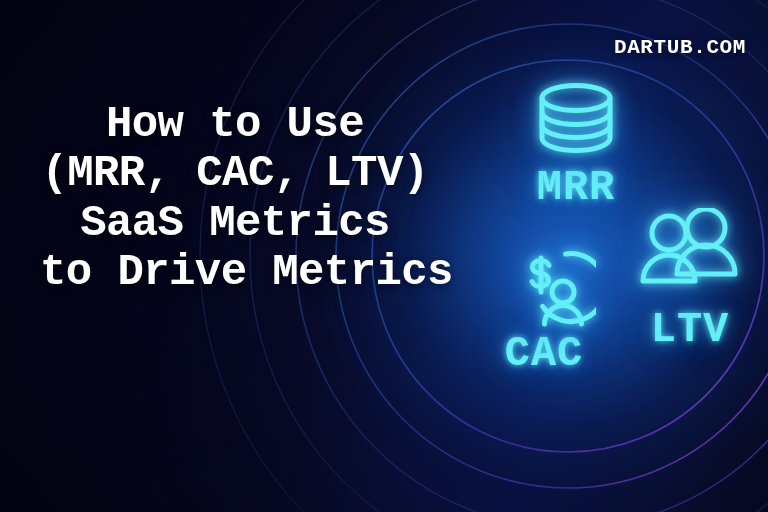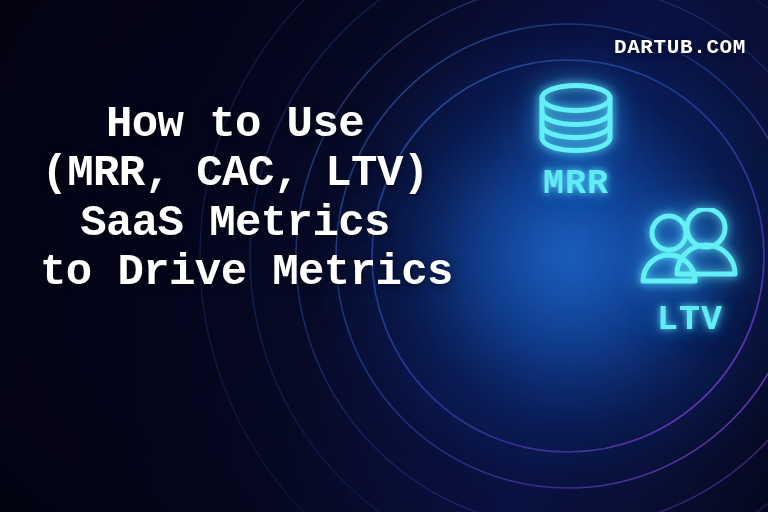--- a/index.html
+++ b/index.html
@@ -104,21 +104,21 @@
     letter-spacing: 0.6px;
     text-shadow: 0 1px 6px rgba(0,0,0,0.6);
   }
 
   
   .metric {
     position: absolute;
     text-align: center;
   }
   .metric-label {
-    font-size: 35px;
+    font-size: 42px;
     font-weight: bold;
     letter-spacing: 1px;
     color: #63eff7;
     line-height: 1;
     text-shadow:
       0 0 6px rgba(99, 239, 247, 0.85),
       0 0 16px rgba(60, 190, 255, 0.65),
       0 0 34px rgba(40, 150, 255, 0.40);
   }
   .metric-art {
@@ -135,21 +135,21 @@
     stroke-linejoin: round;
   }
 
   #metric-mrr { left: 496px; top: 82px; width: 160px; }
   #metric-mrr .metric-label { margin-top: 2px; }
 
   #metric-cac { left: 466px; top: 234px; width: 156px; }
   #metric-cac .metric-label { margin-top: 0px; }
 
   #metric-ltv { left: 614px; top: 208px; width: 152px; }
-  #metric-ltv .metric-label { margin-top: 6px; }
+  #metric-ltv .metric-label { margin-top: 12px; }
 </style>
 </head>
 <body>
 
 <div id="canvas">
 
   <div class="bg-base"></div>
   <div class="bg-glow"></div>
   <div class="bg-glow-core"></div>
 
@@ -201,20 +201,34 @@
   <div class="metric" id="metric-mrr">
     <svg class="metric-art" width="100" height="78" viewBox="0 0 100 78">
       <ellipse class="stroke" cx="50" cy="16" rx="34" ry="12.5"></ellipse>
       <path class="stroke" d="M16 16 V 56 A 34 12.5 0 0 0 84 56 V 16"></path>
       <path class="stroke" d="M16 30 A 34 12.5 0 0 0 84 30"></path>
       <path class="stroke" d="M16 43 A 34 12.5 0 0 0 84 43"></path>
     </svg>
     <div class="metric-label">MRR</div>
   </div>
 
+  <div class="metric" id="metric-cac">
+    <svg class="metric-art" width="104" height="94" viewBox="0 0 104 94">
+
+      <path class="stroke" d="M70.5 15.5 A 34 34 0 1 1 55 70.5" transform="rotate(8 40 40)"></path>
+
+      <path class="stroke" d="M49 24 v 34" stroke-width="4.5"></path>
+      <path class="stroke" d="M57 31.5 a 8.5 7 0 0 0 -8.5 -5 a 8 6.5 0 0 0 0 13 a 8 6.5 0 0 1 0 13 a 8.5 7 0 0 1 -8.5 -5" stroke-width="4.5"></path>
+
+      <circle class="stroke" cx="71" cy="58" r="11" stroke-width="4.5"></circle>
+
+      <path class="stroke" d="M52.5 90 a 18.5 18.5 0 0 1 37 0" stroke-width="4.5"></path>
+    </svg>
+    <div class="metric-label">CAC</div>
+  </div>
 
   <div class="metric" id="metric-ltv">
     <svg class="metric-art" width="108" height="84" viewBox="0 0 108 84">
 
       <circle class="stroke" cx="33" cy="25" r="17"></circle>
       <path class="stroke" d="M7 73 a 26 26 0 0 1 52 0 H 7 Z"></path>
 
       <circle class="stroke" cx="70" cy="20" r="19"></circle>
       <path class="stroke" d="M41 66 a 29 29 0 0 1 58 0 H 41 Z" fill="#0a1a46"></path>
     </svg>

